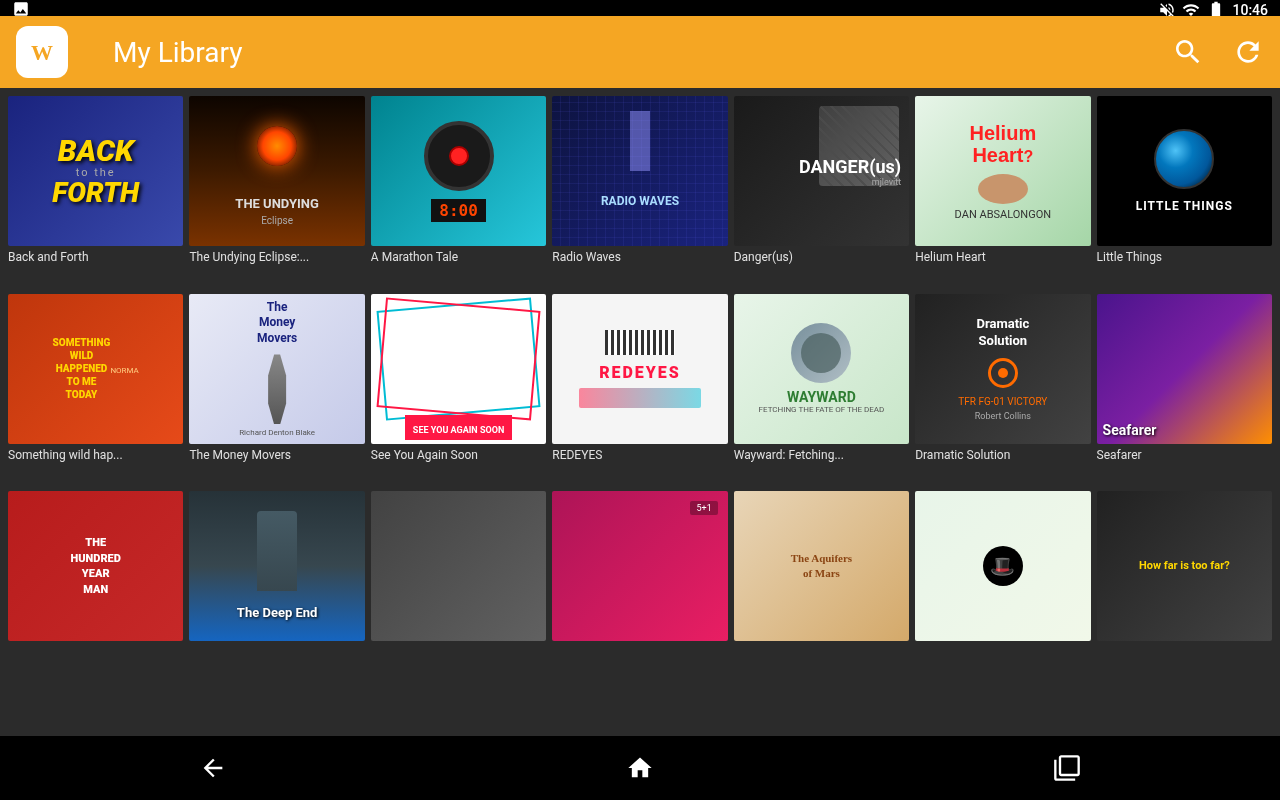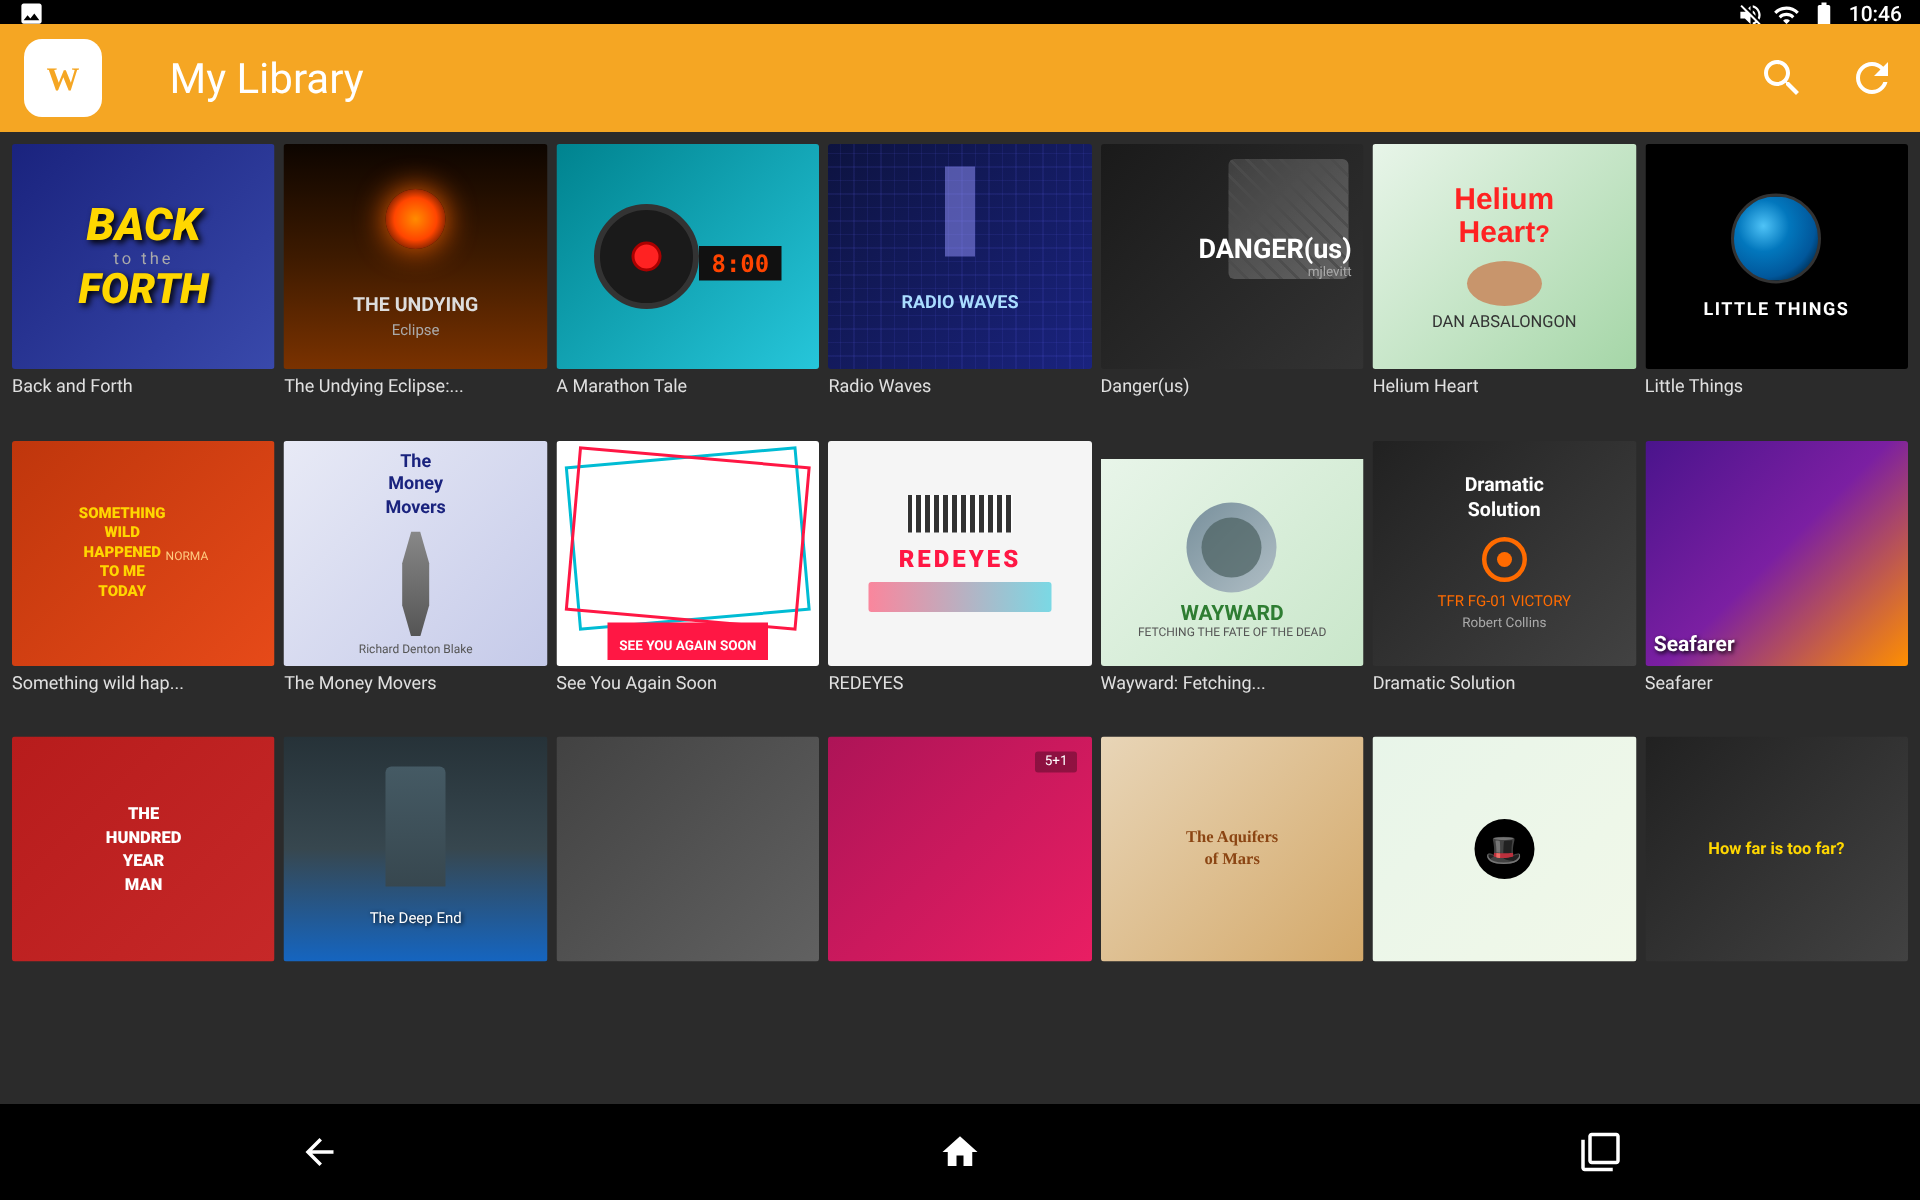--- a/index.html
+++ b/index.html
@@ -218,21 +218,21 @@
           <div style="width: 100%; height: 100%; background: linear-gradient(rgb(13, 5, 0), rgb(61, 26, 0), rgb(122, 50, 0)); display: flex; align-items: center; justify-content: center; flex-direction: column; position: relative;">
             <div style="position:absolute;top:30px;width:40px;height:40px;background:radial-gradient(circle,#ff8c00,#ff4500,#000);border-radius:50%;box-shadow:0 0 20px #ff6600;"></div>
             <span style="color:#ddd;font-size:13px;font-weight:bold;margin-top:80px;text-align:center;padding:0 6px;">THE UNDYING</span>
             <span style="color:#aaa;font-size:10px;margin-top:4px;">Eclipse</span>
           </div>
         </div>
         <span class="book-title-label">The Undying Eclipse:...</span>
       </div>
       <div class="book-item">
         <div class="book-cover">
-          <div style="width: 100%; height: 100%; background: linear-gradient(135deg, rgb(0, 131, 143), rgb(38, 198, 218)); display: flex; align-items: center; justify-content: center; position: relative;">
+          <div style="width: 100%; height: 100%; background: linear-gradient(135deg, rgb(0, 131, 143), rgb(38, 198, 218)); display: flex; align-items: center; justify-content: center; flex-direction: column; position: relative;">
             <div style="width:70px;height:70px;border-radius:50%;background:#1a1a1a;border:4px solid #333;display:flex;align-items:center;justify-content:center;position:relative;">
               <div style="width:20px;height:20px;border-radius:50%;background:#ff2222;border:2px solid #aa0000;"></div>
             </div>
             <div style="background:#111;color:#ff4400;font-size:16px;padding:2px 8px;margin-top:8px;font-family:monospace;font-weight:bold;">8:00</div>
           </div>
         </div>
         <span class="book-title-label">A Marathon Tale</span>
       </div>
       <div class="book-item">
         <div class="book-cover">
@@ -314,21 +314,21 @@
           <div style="width: 100%; height: 100%; background: rgb(245, 245, 245); display: flex; align-items: center; justify-content: center; flex-direction: column;">
             <div style="width:70px;height:25px;background:repeating-linear-gradient(90deg,#333 0px,#333 3px,#fff 3px,#fff 6px);margin-bottom:8px;"></div>
             <span style="color:#ff1744;font-size:16px;font-weight:900;letter-spacing:2px;">REDEYES</span>
             <div style="width:70%;height:20px;background:linear-gradient(90deg,#ff1744,#00bcd4);margin-top:6px;opacity:0.5;border-radius:2px;"></div>
           </div>
         </div>
         <span class="book-title-label">REDEYES</span>
       </div>
       <div class="book-item">
         <div class="book-cover">
-          <div style="width: 100%; height: 100%; background: linear-gradient(135deg, rgb(232, 245, 233), rgb(200, 230, 201)); display: flex; align-items: center; justify-content: center; flex-direction: column; padding: 4px; margin-top: 12px;">
+          <div style="width: 100%; height: 100%; background: linear-gradient(135deg, rgb(232, 245, 233), rgb(200, 230, 201)); display: flex; align-items: center; justify-content: center; flex-direction: column; padding: 4px;">
             <div style="width:60px;height:60px;border-radius:50%;background:linear-gradient(135deg,#78909c,#b0bec5);display:flex;align-items:center;justify-content:center;position:relative;">
               <div style="width:40px;height:40px;border-radius:50%;background:#4a6060;opacity:0.7;"></div>
             </div>
             <span style="color:#2e7d32;font-size:14px;font-weight:bold;margin-top:6px;">WAYWARD</span>
             <span style="color:#555;font-size:8px;text-align:center;line-height:1.2;">FETCHING THE FATE OF THE DEAD</span>
           </div>
         </div>
         <span class="book-title-label">Wayward: Fetching...</span>
       </div>
       <div class="book-item">
@@ -359,21 +359,21 @@
         <div class="book-cover">
           <div style="width: 100%; height: 100%; background: linear-gradient(135deg, rgb(183, 28, 28), rgb(198, 40, 40)); display: flex; align-items: center; justify-content: center; flex-direction: column; padding: 4px;">
             <span style="color:#fff;font-size:11px;font-weight:900;text-align:center;line-height:1.4;text-transform:uppercase;">THE<br>HUNDRED<br>YEAR<br>MAN</span>
           </div>
         </div>
       </div>
       <div class="book-item">
         <div class="book-cover">
           <div style="width: 100%; height: 100%; background: linear-gradient(rgb(38, 50, 56), rgb(55, 71, 79), rgb(21, 101, 192)); display: flex; align-items: center; justify-content: center; flex-direction: column; padding: 4px; position: relative; overflow: hidden;">
             <div style="position:absolute;top:20px;left:50%;transform:translateX(-50%);width:40px;height:80px;background:linear-gradient(180deg,#455a64,#37474f);border-radius:4px 4px 0 0;"></div>
-            <span style="color:#fff;font-size:10px;font-weight:normal;margin-top:92px;z-index:1;text-shadow:1px 1px 3px #000;">The Deep End</span>
+            <span style="color:#fff;font-size:13px;font-weight:bold;margin-top:92px;z-index:1;text-shadow:1px 1px 3px #000;">The Deep End</span>
           </div>
         </div>
       </div>
       <div class="book-item">
         <div class="book-cover">
           <div style="width: 100%; height: 100%; background: linear-gradient(135deg, rgb(66, 66, 66), rgb(97, 97, 97)); display: flex; align-items: center; justify-content: center;"></div>
         </div>
       </div>
       <div class="book-item">
         <div class="book-cover">

